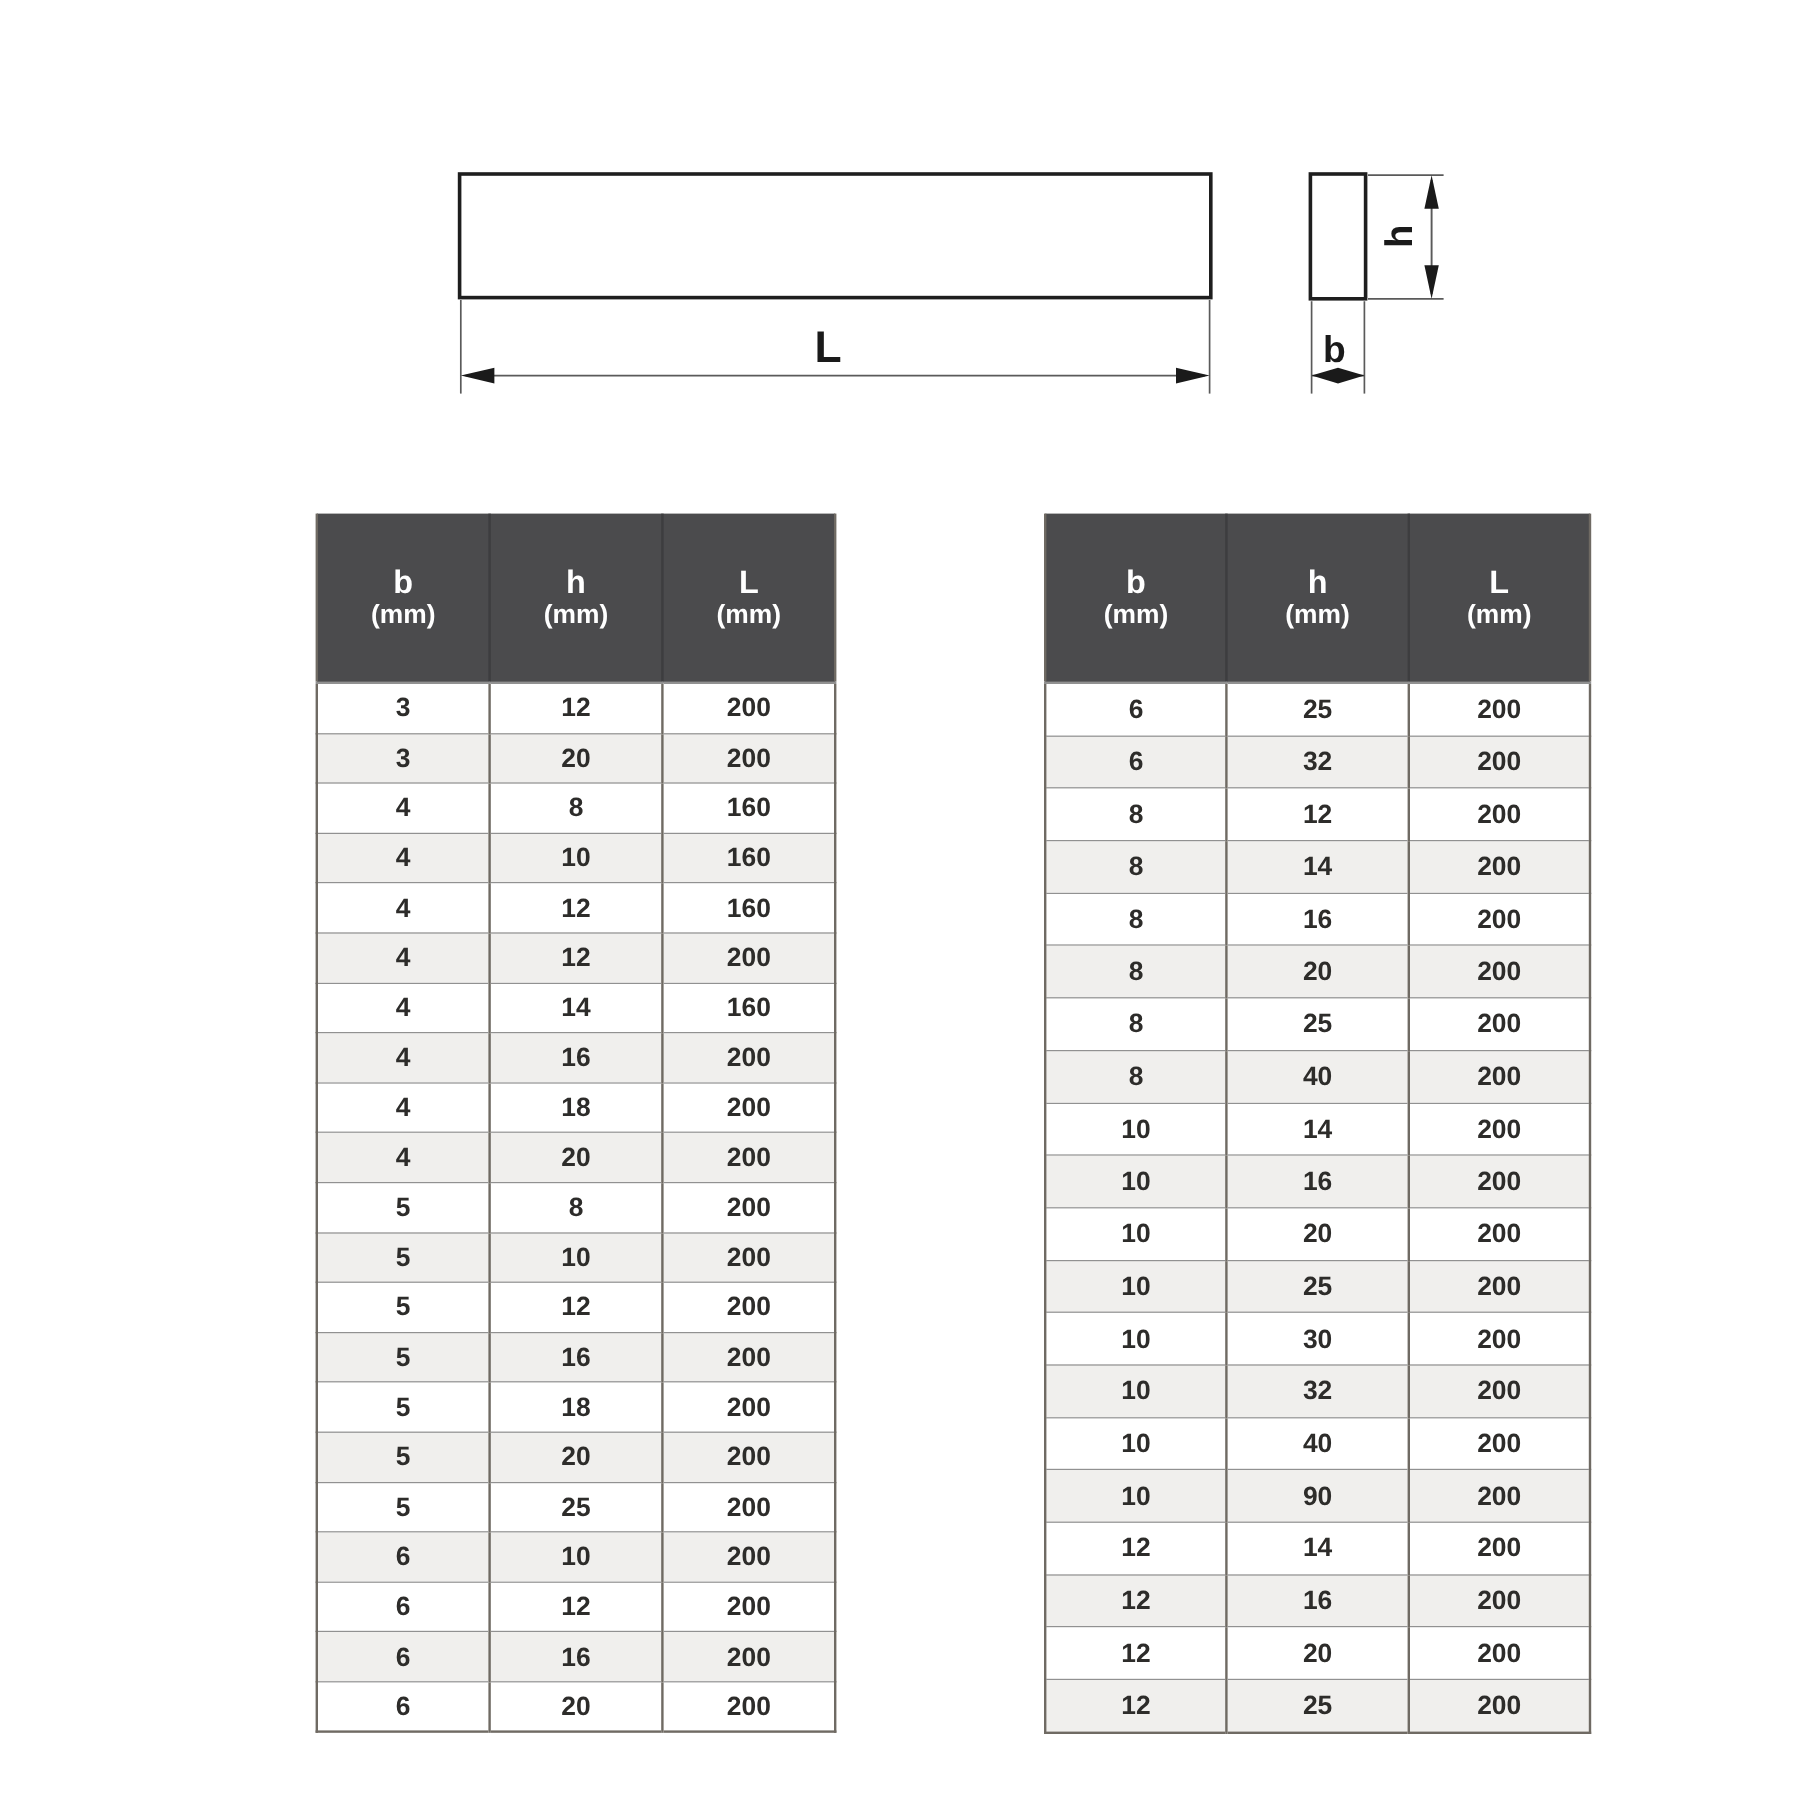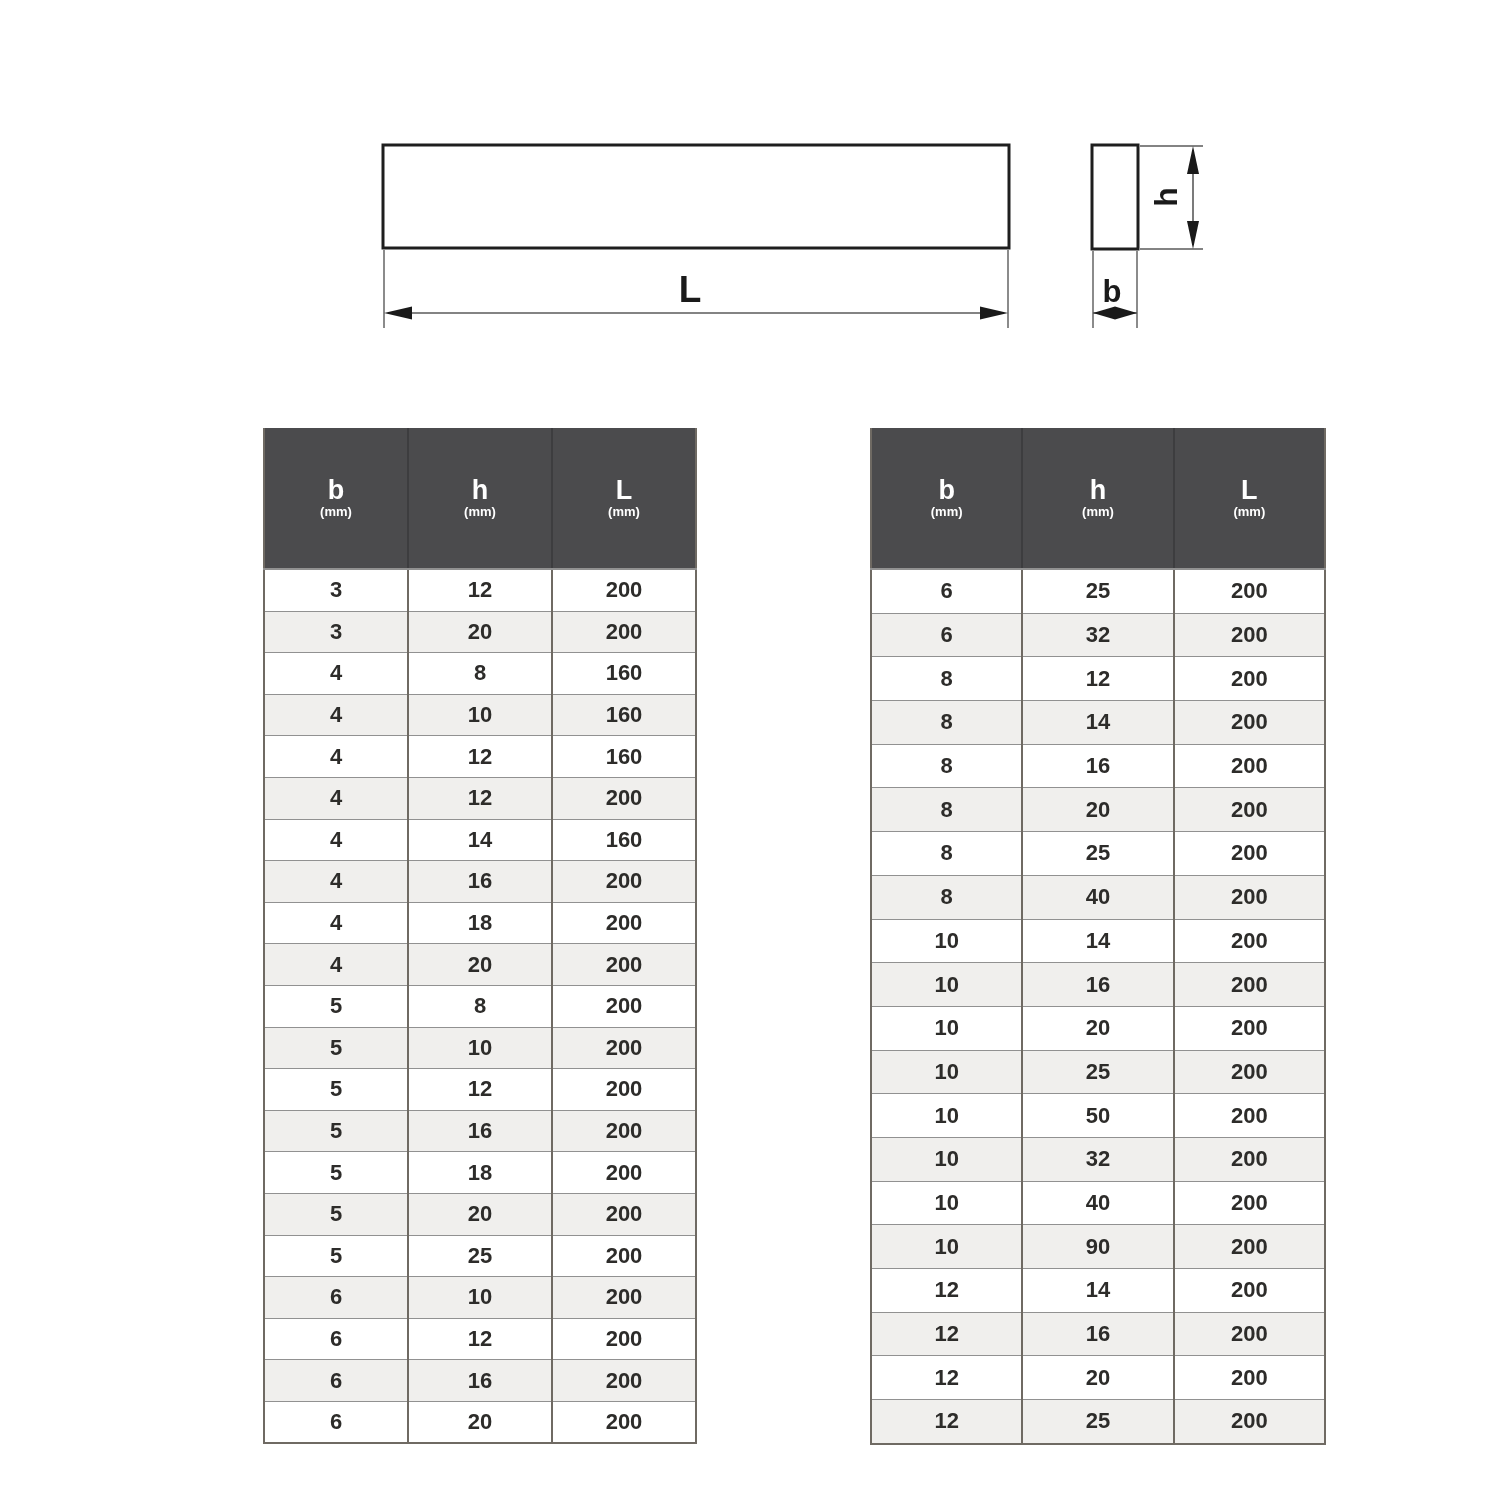--- a/index.html
+++ b/index.html
@@ -41,21 +41,21 @@
     border-bottom: 2px solid var(--h-border);
     padding: 0;
   }
   .spec-table thead th:first-child { border-left: none; }
   .spec-table .sym {
     font-size: 27px;
     font-weight: bold;
     line-height: 1.05;
   }
   .spec-table .unit {
-    font-size: 13px;
+    font-size: 22px;
     font-weight: bold;
     line-height: 1.2;
   }
   .spec-table td {
     text-align: center;
     vertical-align: middle;
     font-weight: bold;
     font-size: 22px;
     color: var(--cell-fg);
     background: var(--row-bg);
@@ -308,21 +308,21 @@
           <td>20</td>
           <td>200</td>
         </tr>
         <tr class="alt">
           <td>10</td>
           <td>25</td>
           <td>200</td>
         </tr>
         <tr>
           <td>10</td>
-          <td>50</td>
+          <td>30</td>
           <td>200</td>
         </tr>
         <tr class="alt">
           <td>10</td>
           <td>32</td>
           <td>200</td>
         </tr>
         <tr>
           <td>10</td>
           <td>40</td>

